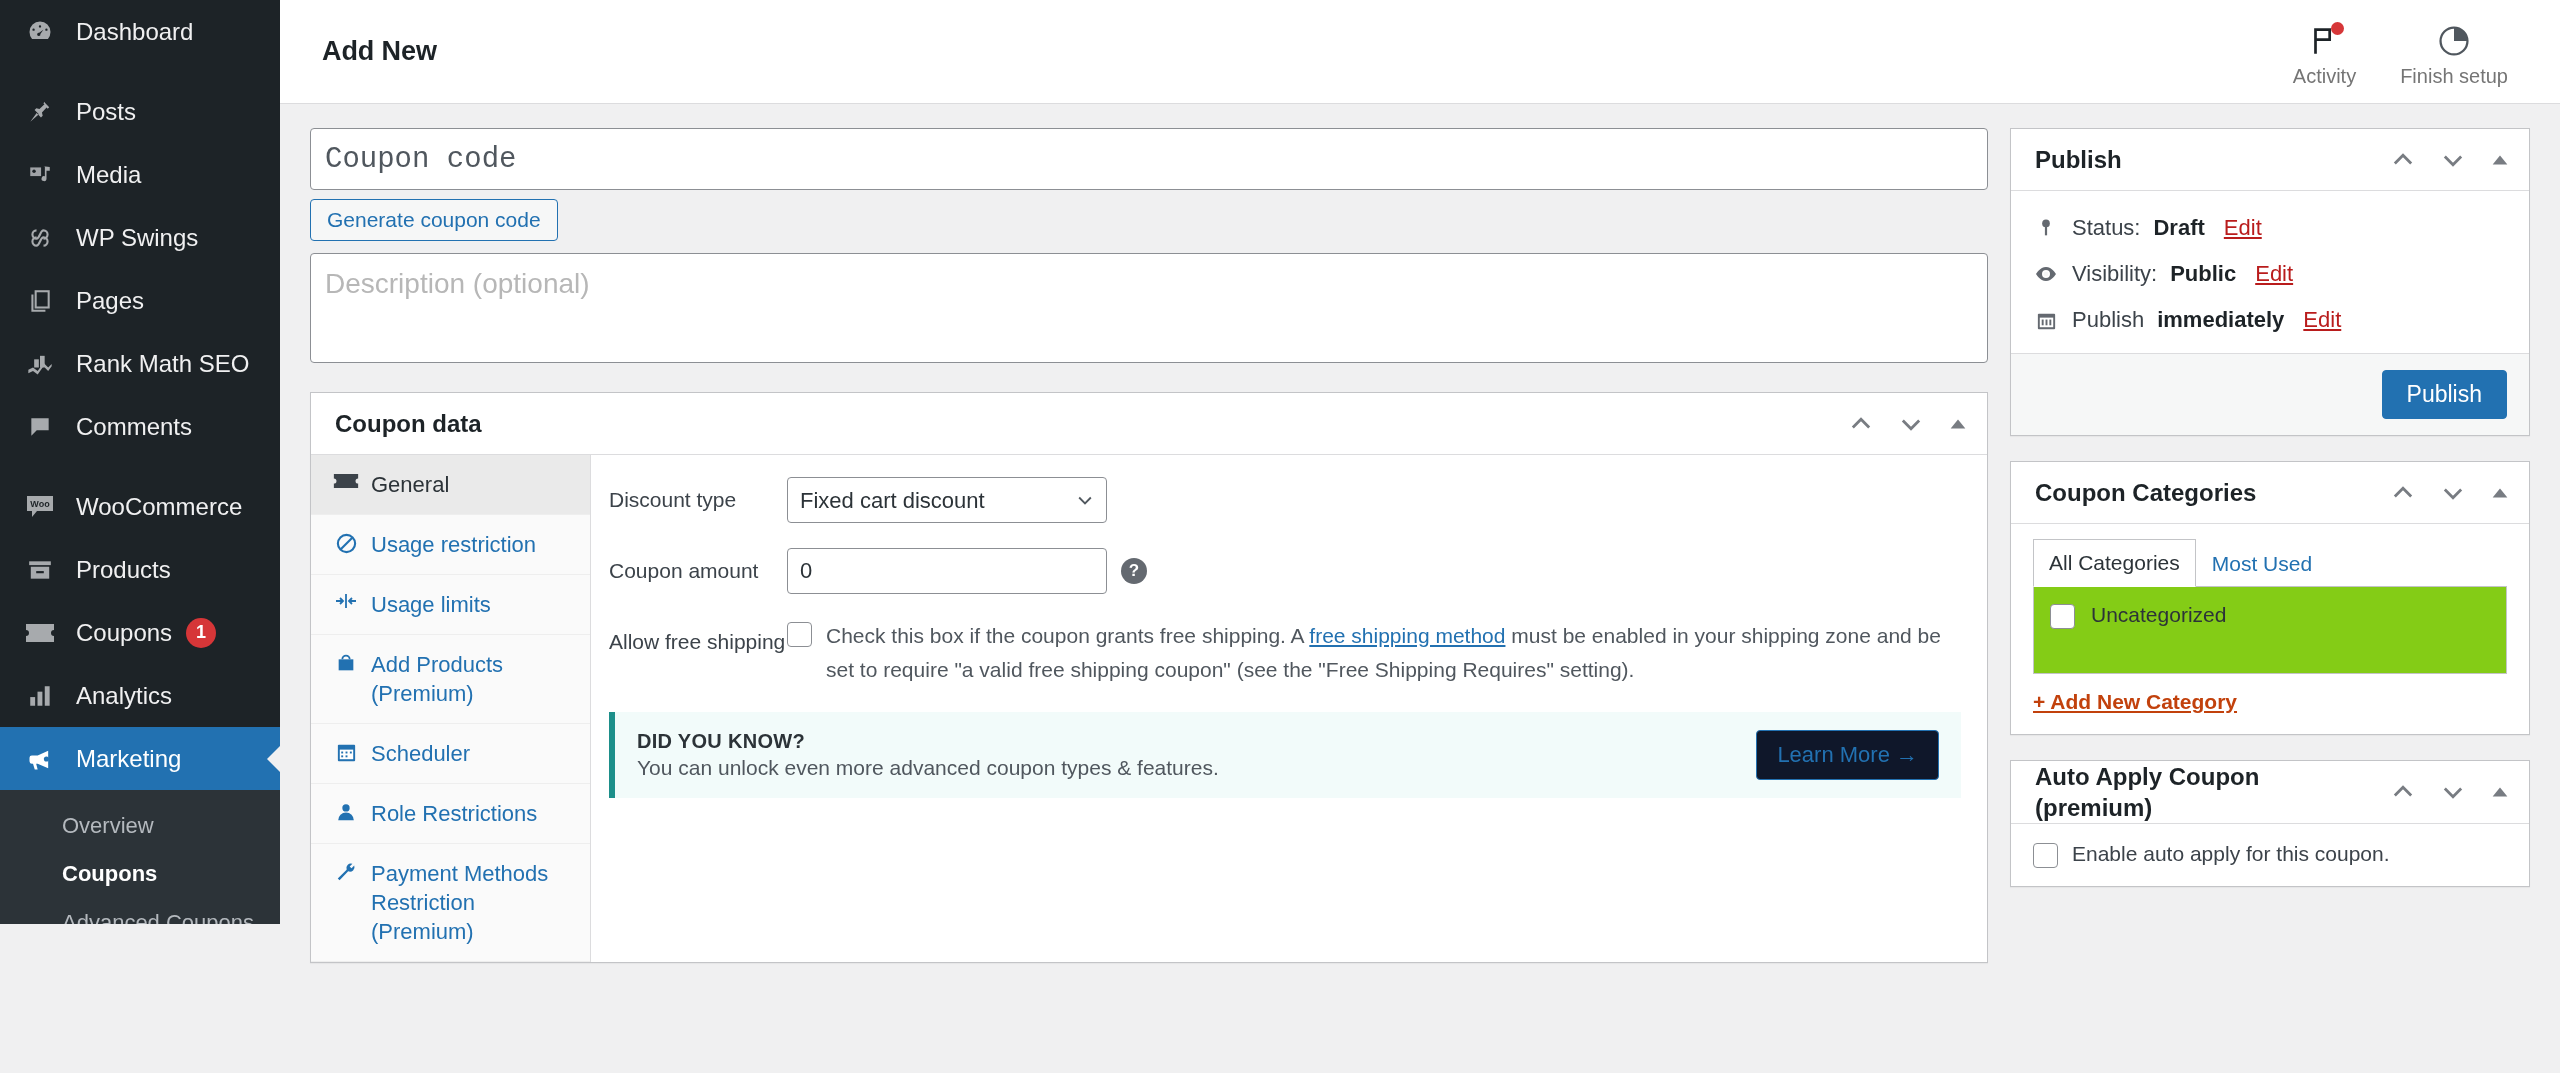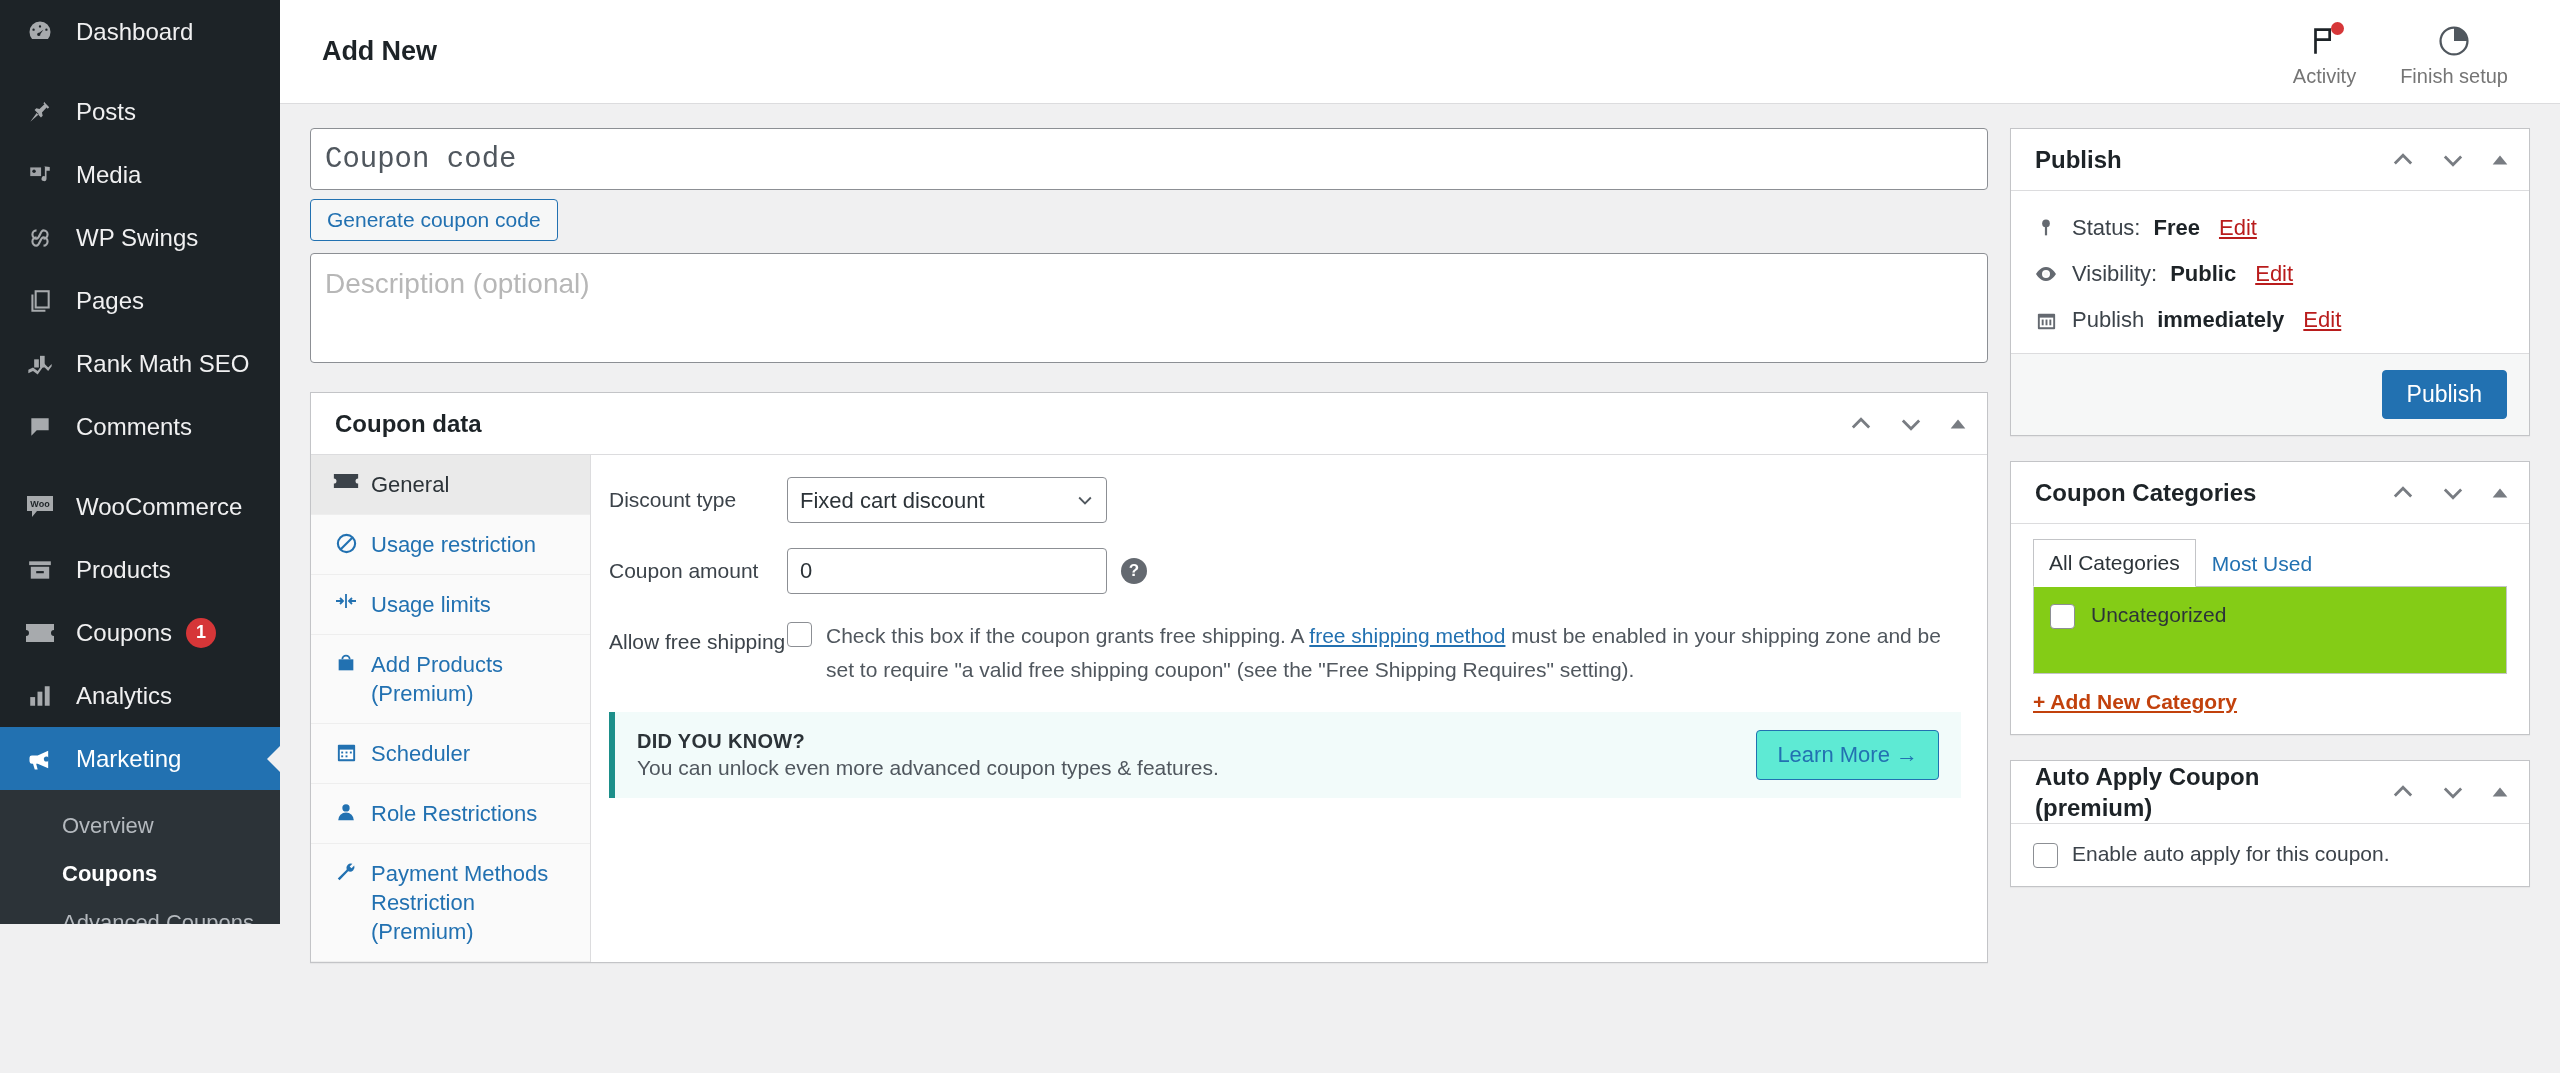--- a/index.html
+++ b/index.html
@@ -267,21 +267,21 @@
     display: flex; align-items: center;
     background: #f2fbfa;
     border-left: 6px solid #1d8f8a;
     padding: 18px 22px;
     margin: 16px 0 28px 0;
   }
   .dyk-title { font-size: 20px; font-weight: 700; color: #2c3338; letter-spacing:.3px; }
   .dyk-sub { font-size: 21px; color: #50575e; margin-top: 3px; }
   .learn-btn {
     margin-left: auto;
-    background: #5eead4;
+    background: #0f172a;
     border: 1px solid #2271b1;
     color: #2271b1;
     border-radius: 4px;
     font-size: 22px;
     padding: 11px 20px;
     cursor: pointer;
     font-family: inherit;
     white-space: nowrap;
   }
 
@@ -718,21 +718,21 @@
           <div class="publish-rows">
 
             <div class="prow">
               <span class="pico">
                 <svg width="22" height="22" viewBox="0 0 24 24" fill="#646970">
                     <circle cx="12" cy="7" r="4.2"></circle>
                     <rect x="10.8" y="9" width="2.4" height="11"></rect>
                   </svg>
               </span>
               <span>Status:</span>
-              <b>Free</b>
+              <b>Draft</b>
               <a href="#">Edit</a>
             </div>
 
             <div class="prow">
               <span class="pico">
                 <svg width="24" height="24" viewBox="0 0 24 24" fill="#646970">
                     <path d="M12 5C6 5 2 12 2 12s4 7 10 7 10-7 10-7-4-7-10-7zm0 11a4 4 0 1 1 0-8 4 4 0 0 1 0 8z"></path>
                     <circle cx="12" cy="12" r="2.3" fill="#f6f7f7"></circle>
                   </svg>
               </span>

